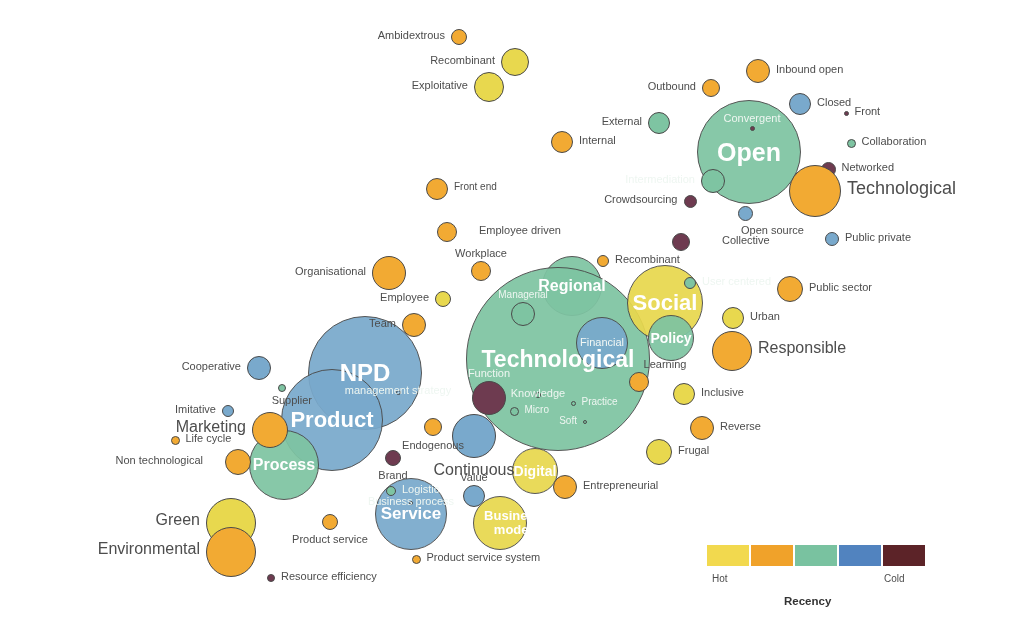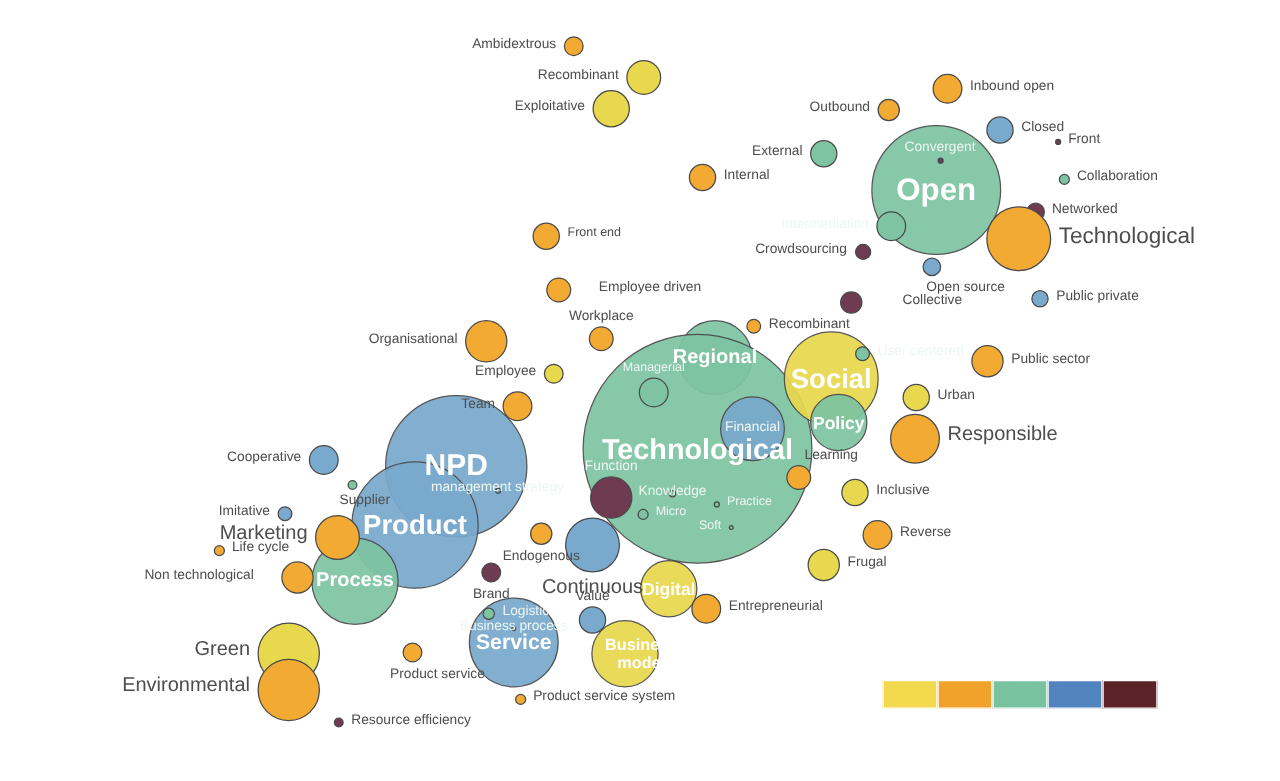--- a/index.html
+++ b/index.html
@@ -216,30 +216,35 @@
       <div class="out-label" style="font-size: 11px; left: 433px; top: 439px; transform: translateX(-50%);">Endogenous</div>
       <div class="out-label" style="font-size: 11px; left: 393px; top: 469px; transform: translateX(-50%);">Brand</div>
       <div class="out-label" style="font-size: 16px; left: 474px; top: 461px; transform: translateX(-50%);">Continuous</div>
       <div class="out-label" style="font-size: 11px; left: 474px; top: 471px; transform: translateX(-50%);">Value</div>
       <div class="bubble-label" style="position: absolute; left: 512px; top: 448px; width: 46px; height: 46px; display: flex; align-items: center; justify-content: center; font-size: 14px;">Digital</div>
       <div class="out-label" style="font-size: 11px; left: 583px; top: 479.08px;">Entrepreneurial</div>
       <div class="bubble-label" style="position: absolute; left: 473px; top: 496px; width: 54px; height: 54px; display: flex; align-items: center; justify-content: center; font-size: 13px; margin-left: 13px;">Business model</div>
       <div class="bubble-label" style="position: absolute; left: 375px; top: 478px; width: 72px; height: 72px; display: flex; align-items: center; justify-content: center; font-size: 17px;">Service</div>
       <div class="out-label" style="font-size: 11px; color: rgb(238, 246, 241); left: 402px; top: 483.08px;">Logistic</div>
       <div class="out-label" style="font-size: 11px; color: rgb(238, 246, 241); left: 411px; top: 495.08px; transform: translateX(-50%);">Business process</div>
-      <div class="out-label" style="font-size: 11px; left: 330px; top: 533px; transform: translateX(-50%); margin-left: 20px;">Product service</div>
+      <div class="out-label" style="font-size: 11px; left: 330px; top: 533px; transform: translateX(-50%);">Product service</div>
       <div class="out-label" style="font-size: 11px; left: 426.5px; top: 551.08px;">Product service system</div>
       <div class="out-label" style="font-size: 11px; left: 281px; top: 570.08px;">Resource efficiency</div>
       <div class="out-label" style="font-size: 16px; left: 0px; top: 511.48px; text-align: right; width: 200px; white-space: nowrap; transform: none; right: auto; padding-right: 0px;">Green</div>
       <div class="out-label" style="font-size: 16px; left: 0px; top: 540.48px; text-align: right; width: 200px; white-space: nowrap; transform: none; right: auto; padding-right: 0px;">Environmental</div>
     </div>
 
   <div class="legend" style="left:706px; top:544px; width:220px;">
     <div class="legend-swatches">
       <div class="legend-swatch" style="background: rgb(242, 217, 78);"></div>
       <div class="legend-swatch" style="background: rgb(240, 162, 42);"></div>
       <div class="legend-swatch dotted" style="background: rgb(121, 194, 160);"></div>
       <div class="legend-swatch" style="background: rgb(81, 131, 191);"></div>
       <div class="legend-swatch" style="background: rgb(92, 35, 40);"></div>
     </div>
+    <div class="legend-labels">
+      <span class="legend-end" style="left:6px;">Hot</span>
+      <span class="legend-end" style="left:178px;">Cold</span>
+      <span class="legend-title">Recency</span>
+    </div>
   </div>
 
 </div>
 
 </body></html>

